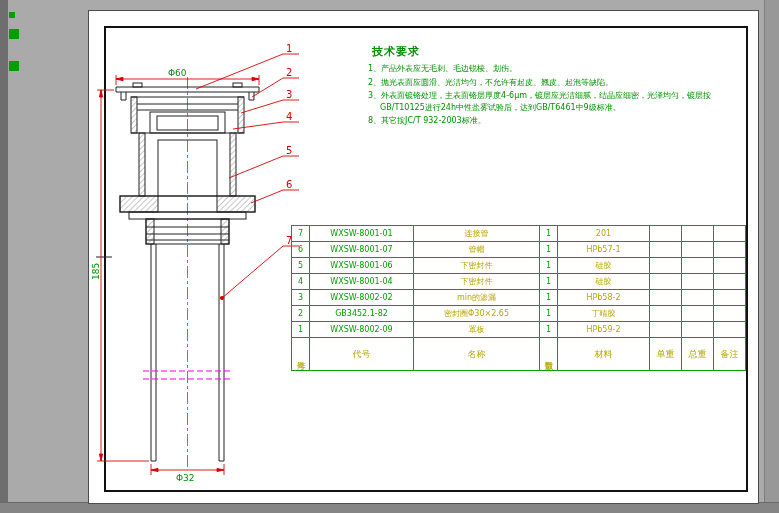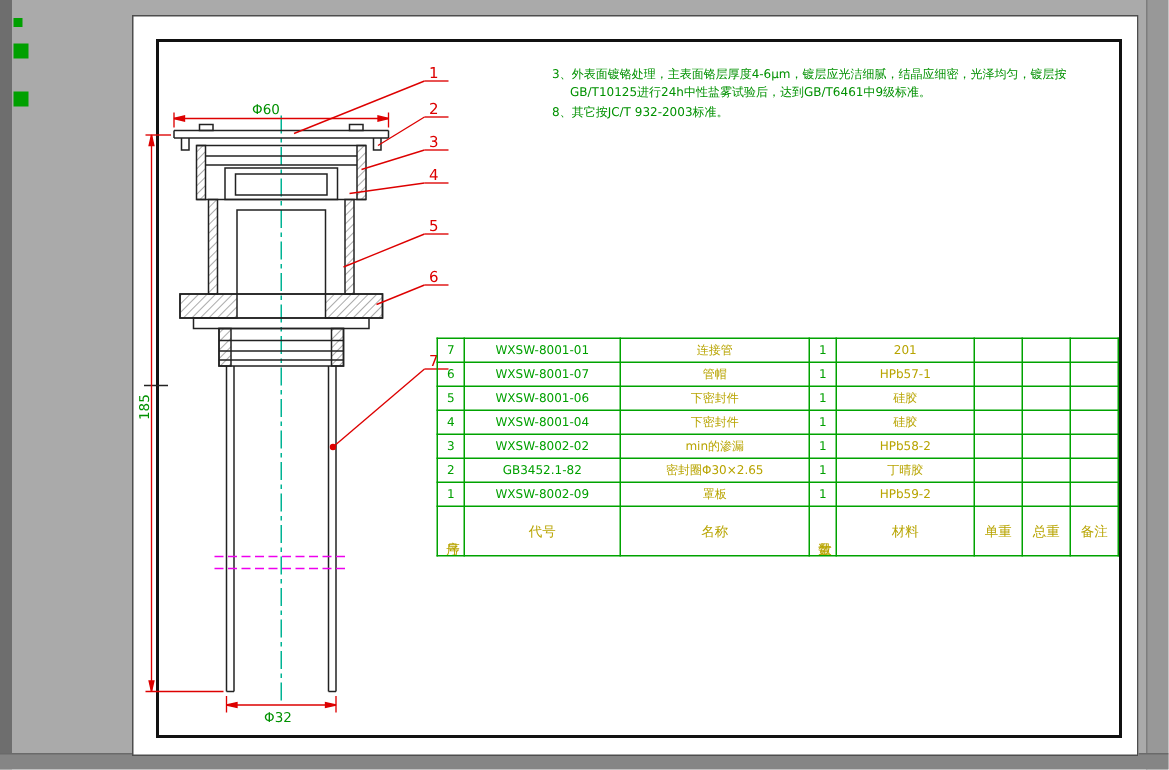--- a/index.html
+++ b/index.html
@@ -153,20 +153,23 @@
     </g>
 
     <g font-size="9" fill="#009100" font-family="DejaVu Sans, sans-serif">
       <text x="168" y="76">Φ60</text>
       <text x="99" y="280" transform="rotate(-90 99 280)">185</text>
       <text x="176" y="481">Φ32</text>
     </g>
   </svg>
 
   <div class="tech">
+    <div class="tech-title">技术要求</div>
+    <div class="tech-item">1、产品外表应无毛刺、毛边锐棱、划伤。</div>
+    <div class="tech-item">2、抛光表面应圆滑、光洁均匀，不允许有起皮、翘皮、起泡等缺陷。</div>
     <div class="tech-item">3、外表面镀铬处理，主表面铬层厚度4-6μm，镀层应光洁细腻，结晶应细密，光泽均匀，镀层按GB/T10125进行24h中性盐雾试验后，达到GB/T6461中9级标准。</div>
     <div class="tech-item">8、其它按JC/T 932-2003标准。</div>
   </div>
 
   <table class="bom">
     <colgroup>
       <col style="width:18px">
         <col style="width:104px">
         <col style="width:126px">
         <col style="width:18px">

